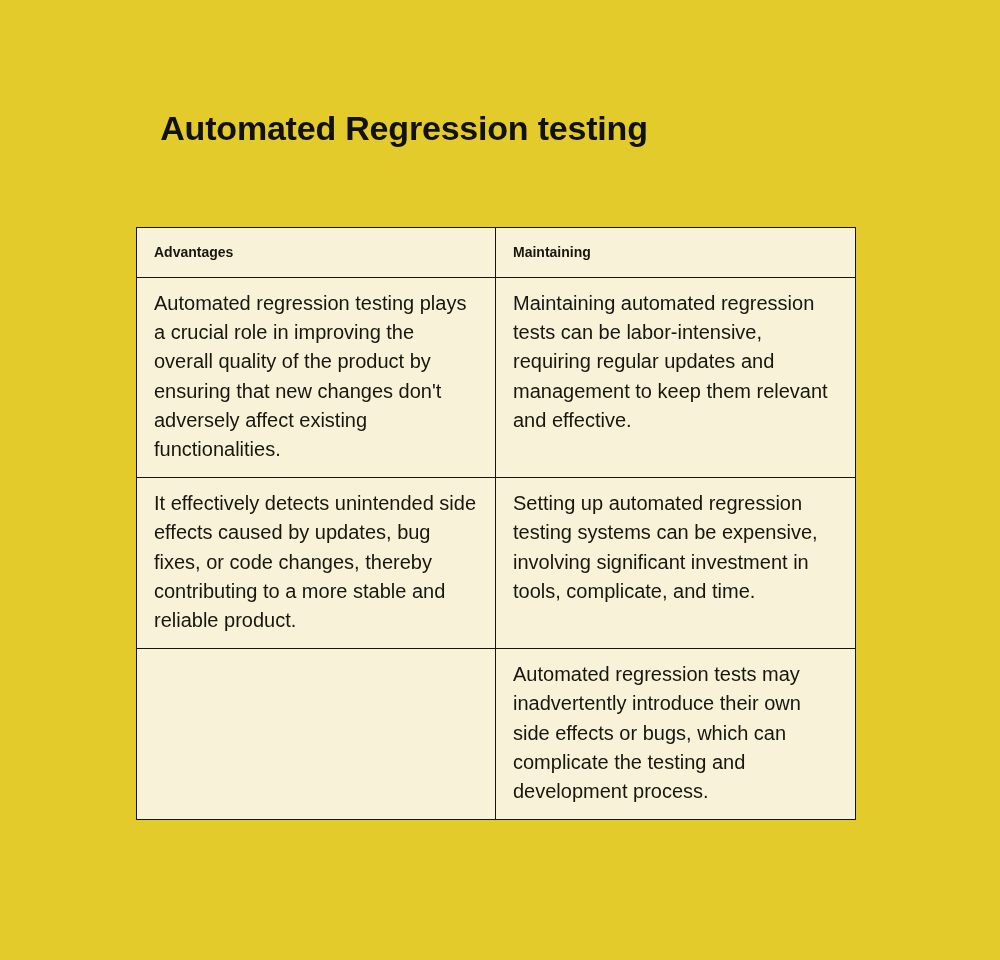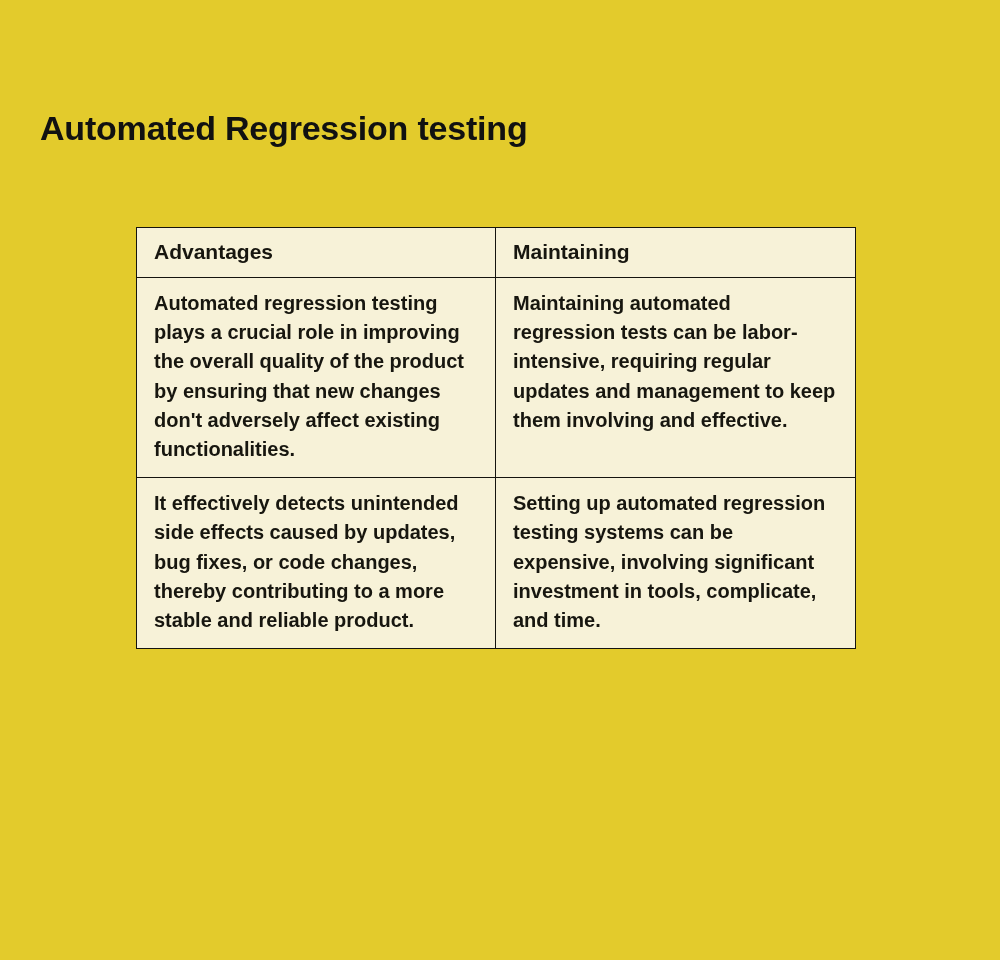--- a/index.html
+++ b/index.html
@@ -18,27 +18,26 @@
     position: relative;
     width: 1000px;
     height: 960px;
     box-sizing: border-box;
   }
   .page-title {
     position: absolute;
     left: 0;
     top: 84px;
     width: 808px;
-    text-align: left;
+    text-align: center;
     font-size: 34px;
     font-weight: bold;
     color: #111111;
     letter-spacing: -0.2px;
     line-height: 42px;
-    padding-left: 40px;
   }
   .comparison-table {
     position: absolute;
     left: 136px;
     top: 227px;
     width: 719px;
     border-collapse: collapse;
     table-layout: fixed;
     background: #f7f2d8;
     border: 1.5px solid #15140f;
@@ -48,29 +47,29 @@
   .comparison-table th,
   .comparison-table td {
     border: 1.5px solid #15140f;
     background: #f7f2d8;
     vertical-align: top;
     text-align: left;
     padding: 12px 17px 14px 17px;
     color: #17160f;
   }
   .comparison-table th {
-    font-size: 21px;
+    font-size: 14px;
     font-weight: bold;
     line-height: 24px;
     padding-top: 12px;
     padding-bottom: 13px;
   }
   .comparison-table td {
     font-size: 20px;
-    font-weight: bold;
+    font-weight: normal;
     line-height: 29.2px;
     padding-top: 11px;
     padding-bottom: 13px;
   }
   .cell-empty {
     min-height: 180px;
   }
 </style>
 </head>
 <body>
@@ -86,22 +85,26 @@
     </colgroup>
     <thead>
       <tr>
         <th>Advantages</th>
         <th>Maintaining</th>
       </tr>
     </thead>
     <tbody>
       <tr>
         <td>Automated regression testing plays a crucial role in improving the overall quality of the product by ensuring that new changes don't adversely affect existing functionalities.</td>
-        <td>Maintaining automated regression tests can be labor-intensive, requiring regular updates and management to keep them involving and effective.</td>
+        <td>Maintaining automated regression tests can be labor-intensive, requiring regular updates and management to keep them relevant and effective.</td>
       </tr>
       <tr>
         <td>It effectively detects unintended side effects caused by updates, bug fixes, or code changes, thereby contributing to a more stable and reliable product.</td>
         <td>Setting up automated regression testing systems can be expensive, involving significant investment in tools, complicate, and time.</td>
+      </tr>
+      <tr>
+        <td class="cell-empty"></td>
+        <td>Automated regression tests may inadvertently introduce their own side effects or bugs, which can complicate the testing and development process.</td>
       </tr>
     </tbody>
   </table>
 
 </div>
 
 </body></html>

